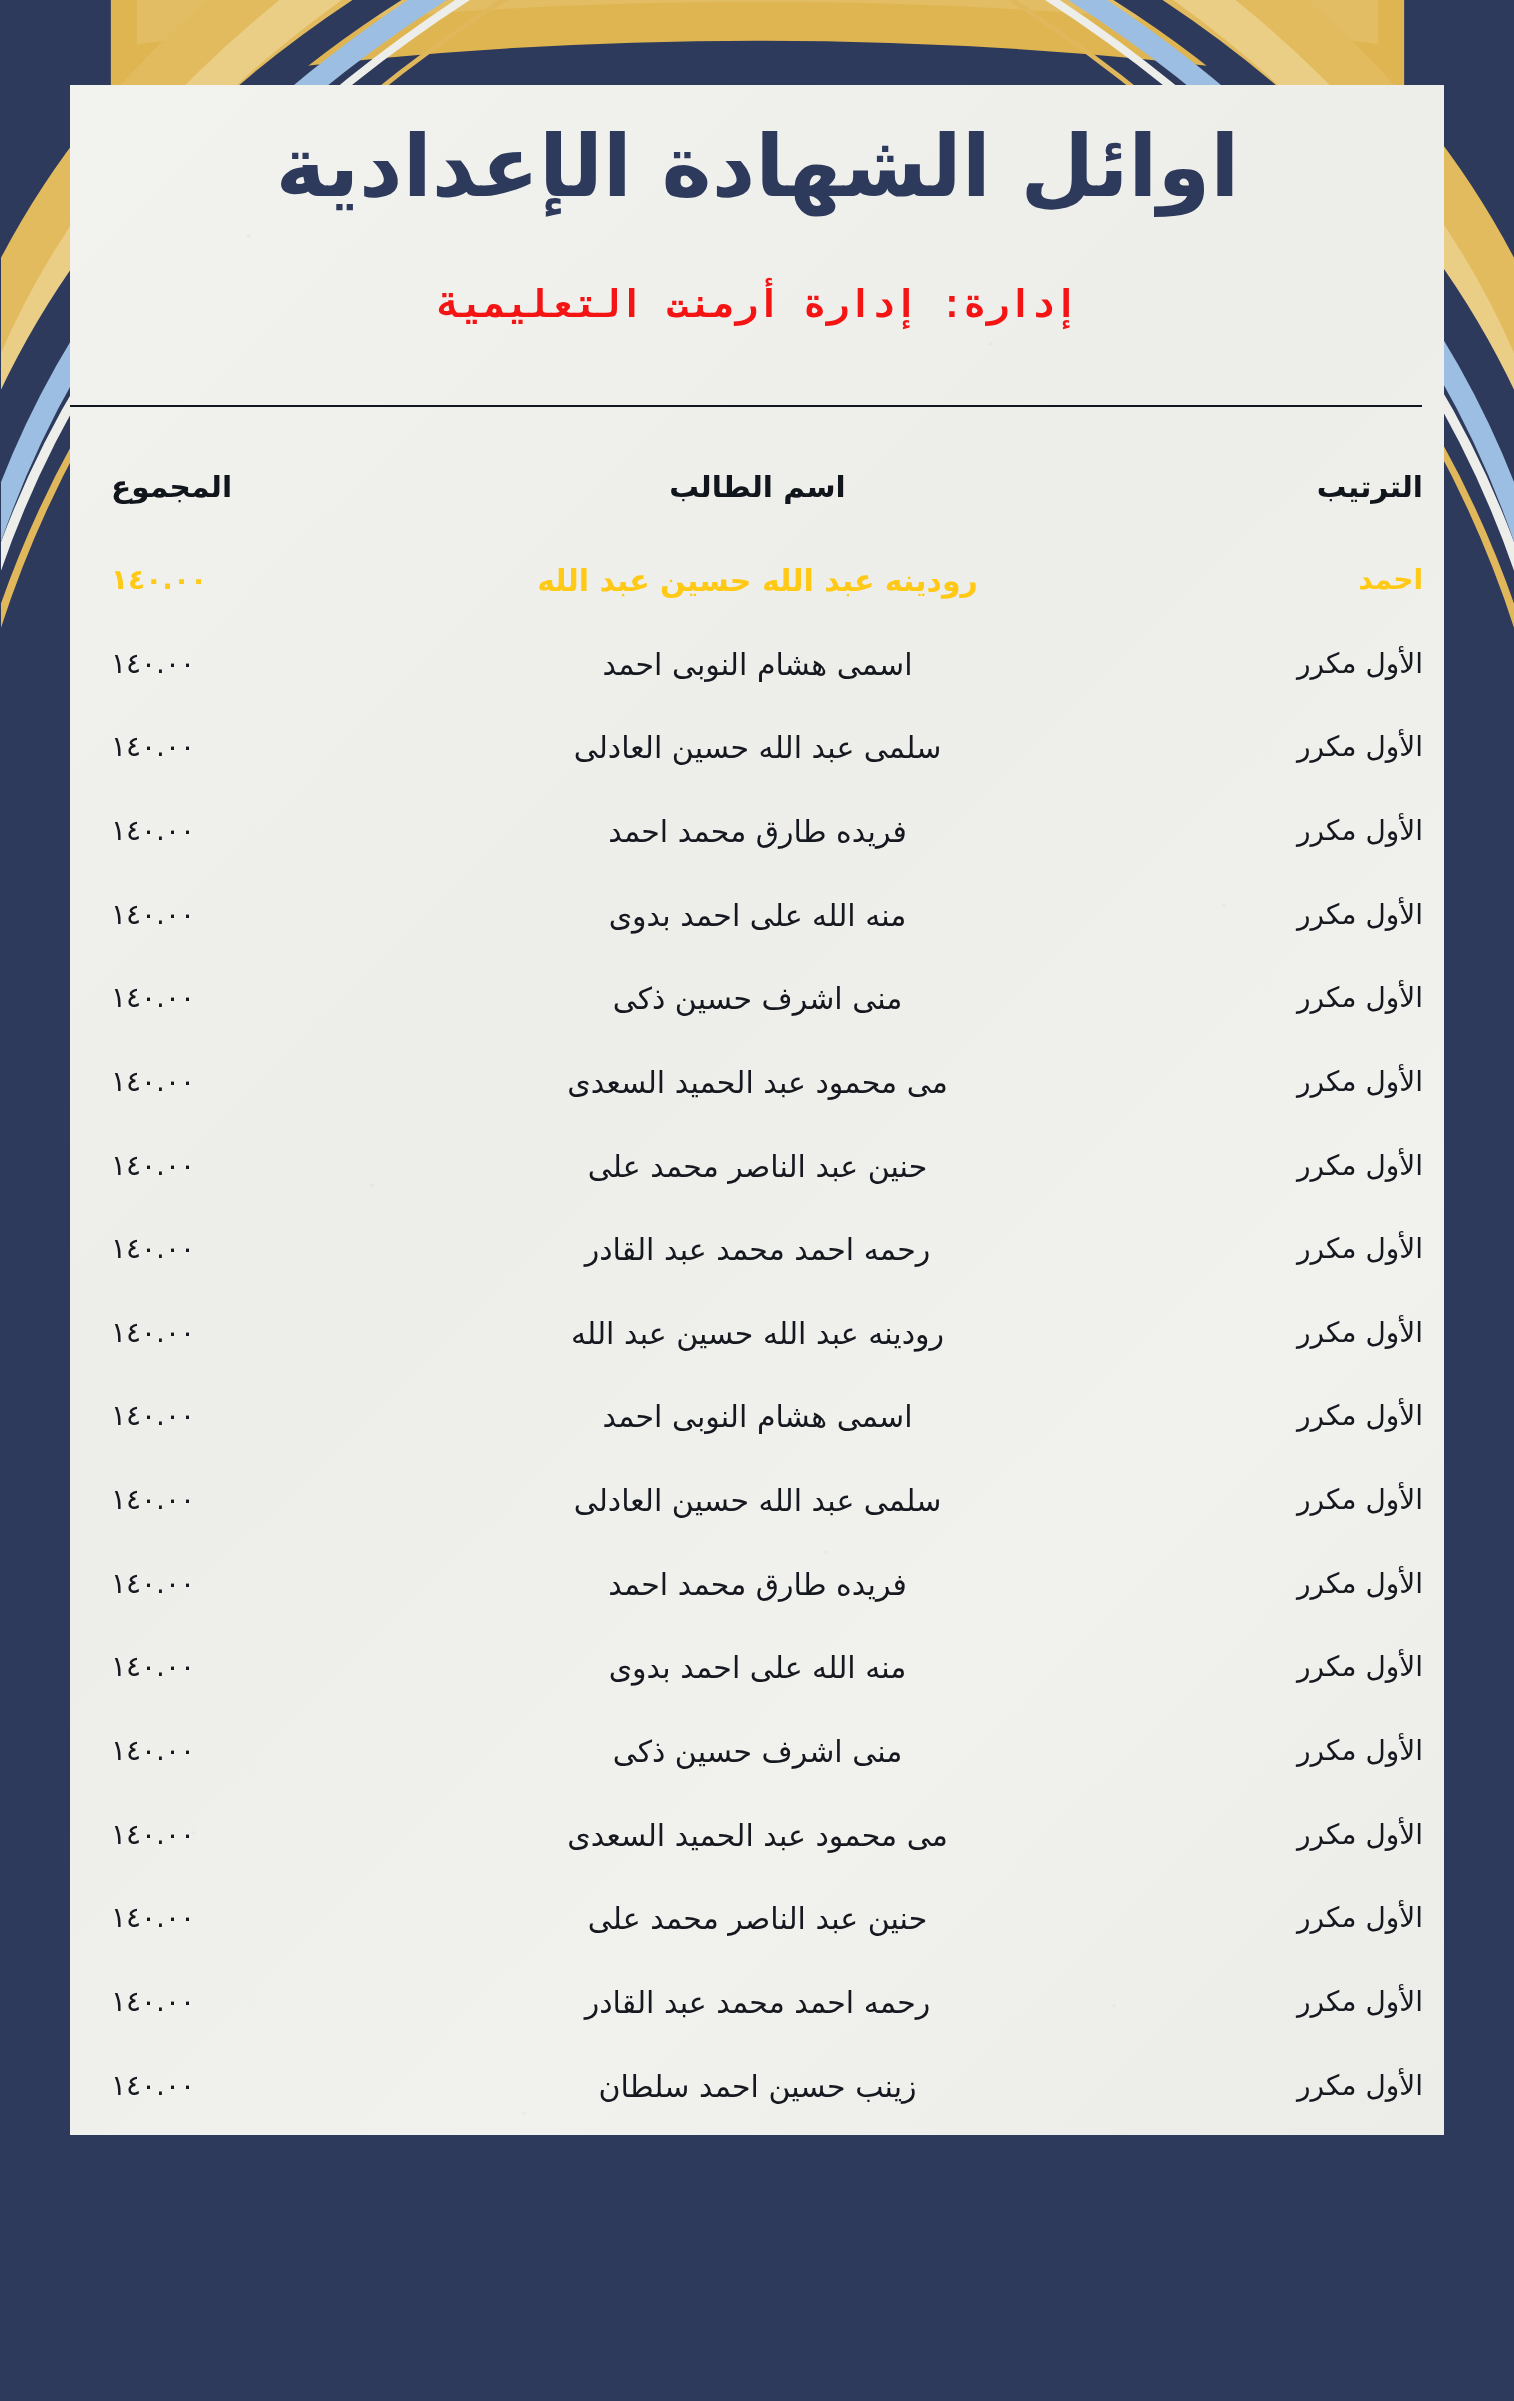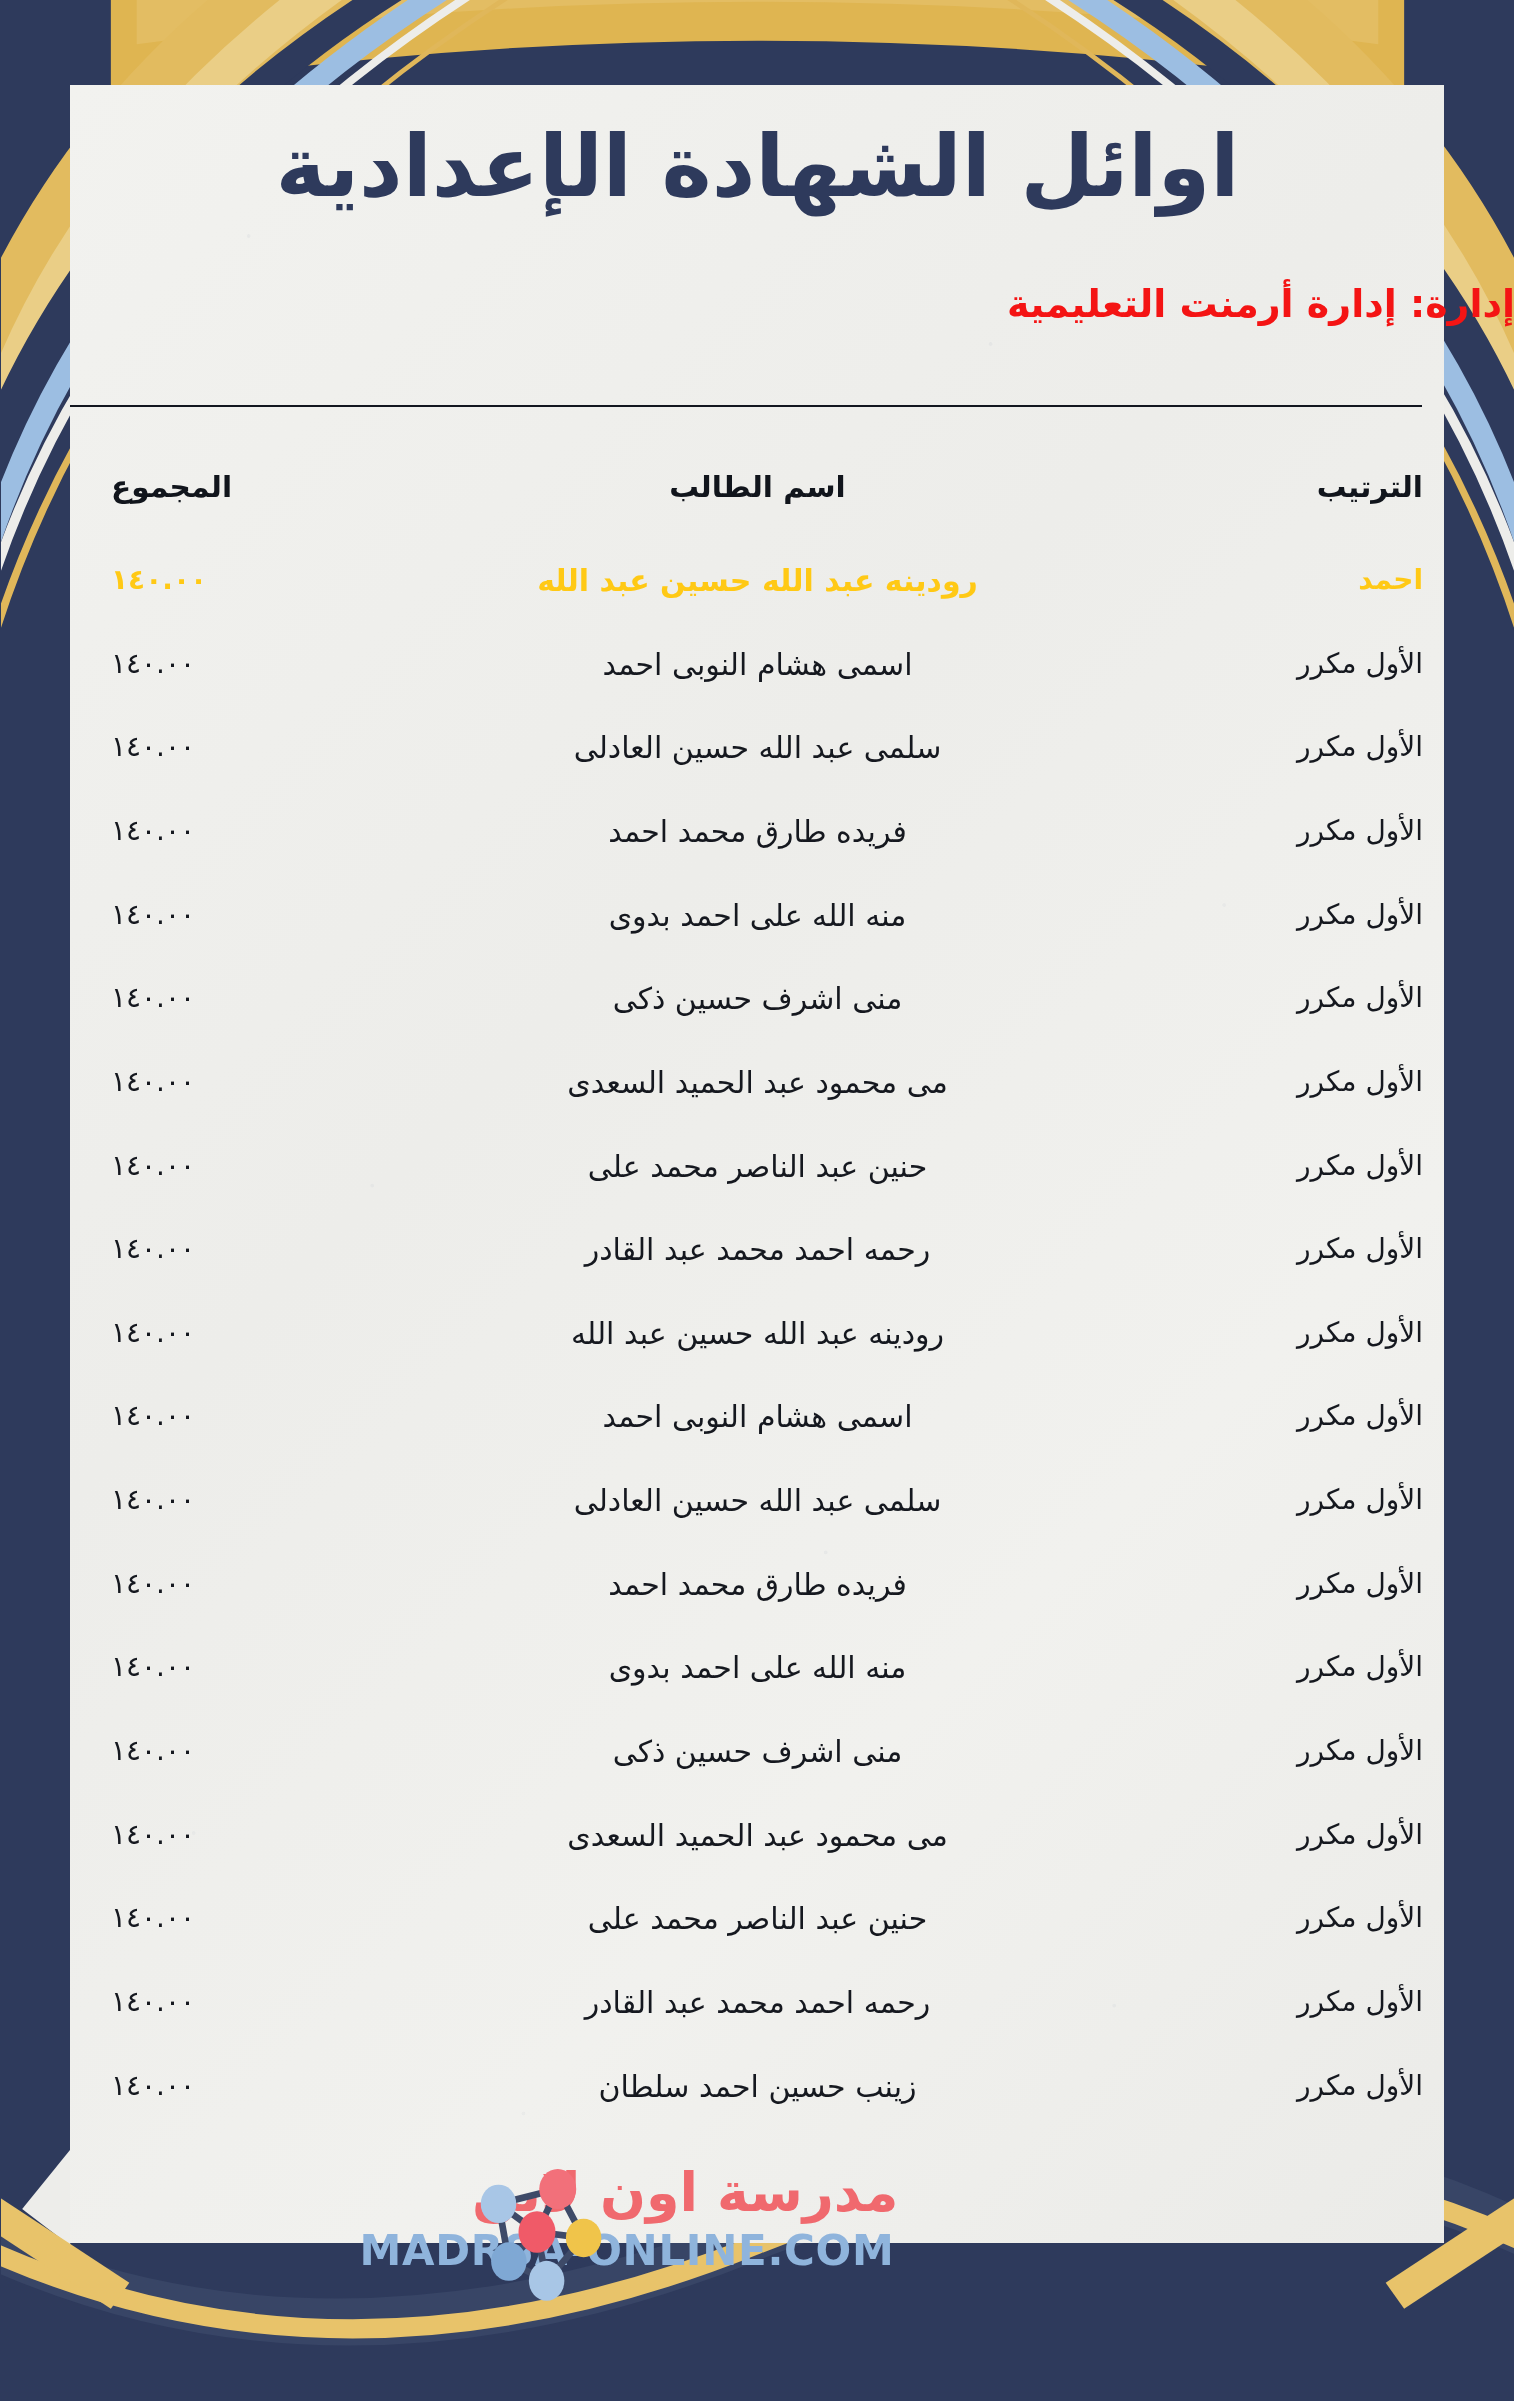--- a/index.html
+++ b/index.html
@@ -7,21 +7,21 @@
 
   html, body {
     width:1515px; height:2401px;
     background:#2E3A5C;
     font-family:"DejaVu Sans","Liberation Sans",sans-serif;
     overflow:hidden;
   }
 
   .page {
     position:relative;
-    width:1515px; height:2401px;
+    width:1515px; height:2135px;
     overflow:hidden;
     background:#2E3A5C;
   }
 
   
   .frame-svg {
     position:absolute; inset:0;
     width:1515px; height:2401px;
     z-index:1;
     pointer-events:none;
@@ -62,25 +62,26 @@
     color:#2E3A5C;
     letter-spacing:-1.5px;
     line-height:1.15;
     white-space:nowrap;
   }
 
   .subtitle {
     position:absolute;
     left:0; top:282px;
     width:1515px;
-    text-align:right;
+    text-align:center;
     font-size:38px;
     font-weight:bold;
     color:#F41414;
     white-space:nowrap;
+    font-family:Liberation Mono, monospace;
   }
 
   .divider {
     position:absolute;
     left:70px; top:405px;
     width:1352px; height:2.2px;
     background:#12161F;
   }
 
   

